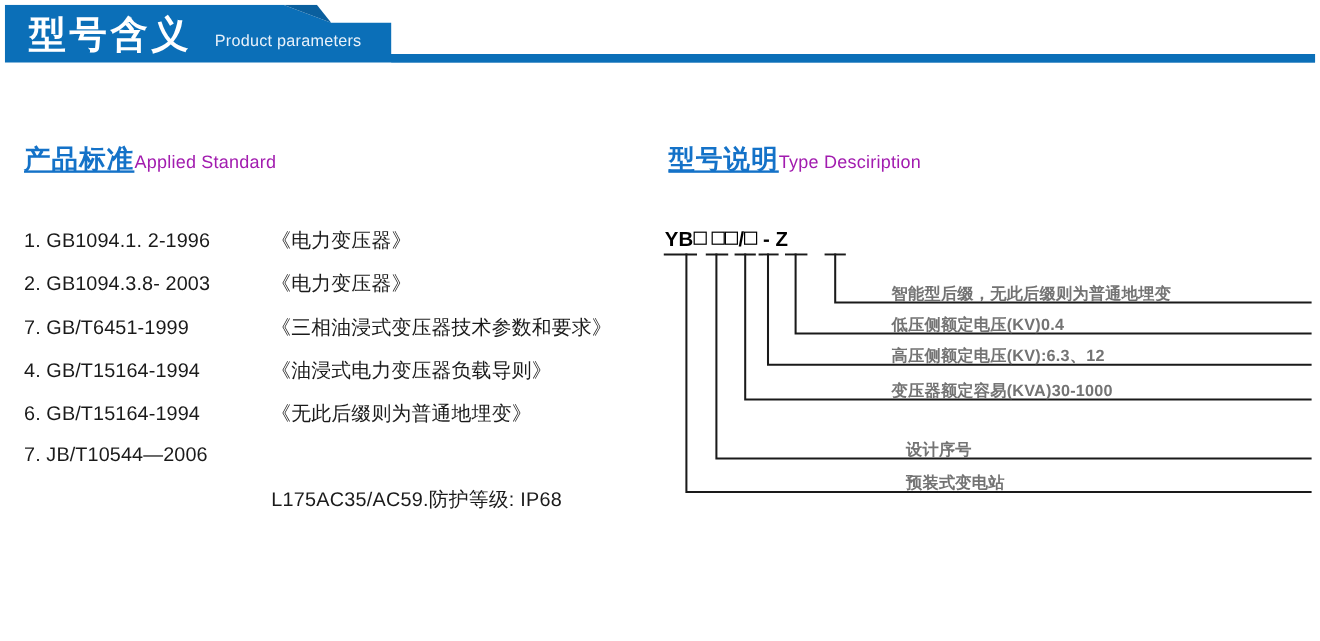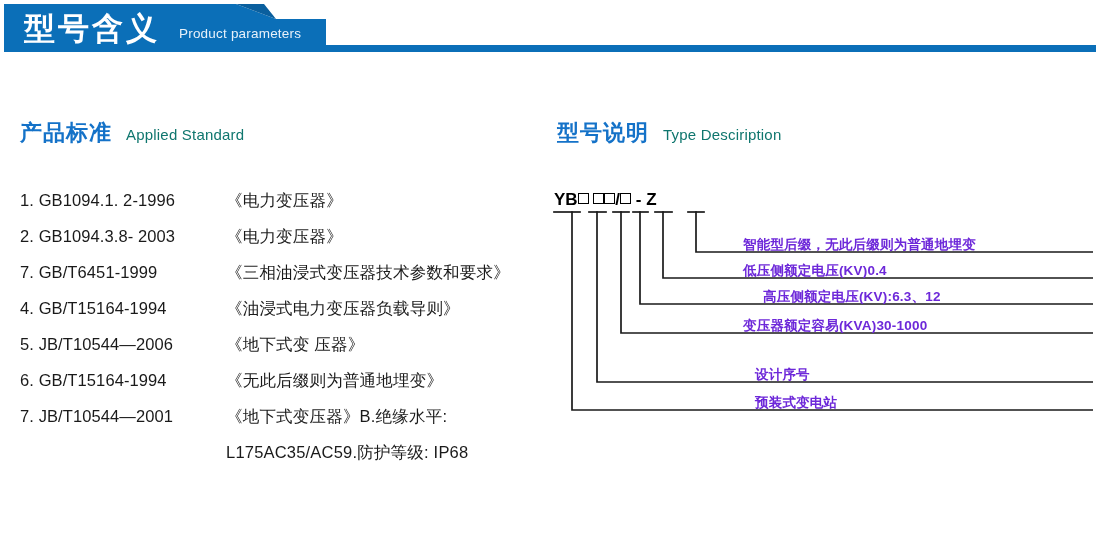--- a/index.html
+++ b/index.html
@@ -57,27 +57,27 @@
   }
 
   
   .sec-head { position: absolute; white-space: nowrap; }
   .sec-head .cn {
     font-size: 22px;
     font-weight: 700;
     color: #1472c8;
     letter-spacing: 1px;
     vertical-align: baseline;
+    text-decoration: underline;
   }
   .sec-head .en {
     font-size: 15px;
     font-weight: 400;
-    color: #0f766e;
+    color: #a21caf;
     letter-spacing: 0.2px;
-    margin-left: 14px;
     vertical-align: baseline;
   }
   #head-standard { left: 20px; top: 118px; }
   #head-type     { left: 557px; top: 118px; }
 
   
   .std-list {
     position: absolute;
     left: 20px;
     top: 190px;
@@ -126,21 +126,21 @@
     height: 11px;
     border: 1.6px solid #000;
     vertical-align: 1px;
   }
 
   .leader-labels { position: absolute; left: 0; top: 0; width: 545px; }
   .leader-label {
     position: absolute;
     font-size: 13.5px;
     font-weight: 700;
-    color: #6d28d9;
+    color: #737373;
     white-space: nowrap;
     letter-spacing: 0.2px;
   }
 </style>
 </head>
 <body>
 
 <div id="page">
 
   <div class="banner">
@@ -179,33 +179,28 @@
     <div class="std-row">
       <span class="std-code">7. GB/T6451-1999</span>
       <span class="std-name">《三相油浸式变压器技术参数和要求》</span>
     </div>
 
     <div class="std-row">
       <span class="std-code">4. GB/T15164-1994</span>
       <span class="std-name">《油浸式电力变压器负载导则》</span>
     </div>
 
-    <div class="std-row">
-      <span class="std-code">5. JB/T10544—2006</span>
-      <span class="std-name">《地下式变 压器》</span>
-    </div>
 
     <div class="std-row">
       <span class="std-code">6. GB/T15164-1994</span>
       <span class="std-name">《无此后缀则为普通地埋变》</span>
     </div>
 
     <div class="std-row">
-      <span class="std-code">7. JB/T10544—2001</span>
-      <span class="std-name">《地下式变压器》B.绝缘水平:</span>
+      <span class="std-code">7. JB/T10544—2006</span>
     </div>
 
     <div class="std-row cont">
       <span class="std-code"></span>
       <span class="std-name">L175AC35/AC59.防护等级: IP68</span>
     </div>
 
   </div>
 
   <div class="diagram">
@@ -234,21 +229,21 @@
 
         <path d="M49,22 L49,192 L545,192"></path>
 
         <path d="M24,22 L24,220 L545,220"></path>
       </g>
     </svg>
 
     <div class="leader-labels">
       <div class="leader-label" style="left:195px; top:46px;">智能型后缀，无此后缀则为普通地埋变</div>
       <div class="leader-label" style="left:195px; top:72px;">低压侧额定电压(KV)0.4</div>
-      <div class="leader-label" style="left:195px; top:98px;margin-left:20px;">高压侧额定电压(KV):6.3、12</div>
+      <div class="leader-label" style="left:195px; top:98px;">高压侧额定电压(KV):6.3、12</div>
       <div class="leader-label" style="left:195px; top:127px;">变压器额定容易(KVA)30-1000</div>
       <div class="leader-label" style="left:207px; top:176px;">设计序号</div>
       <div class="leader-label" style="left:207px; top:204px;font-family:Liberation Serif, serif;">预装式变电站</div>
     </div>
 
   </div>
 
 </div>
 
 </body></html>

